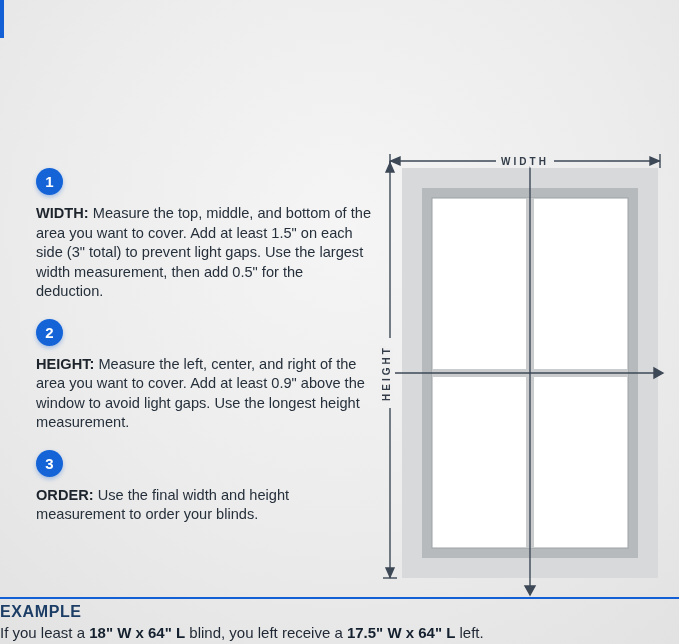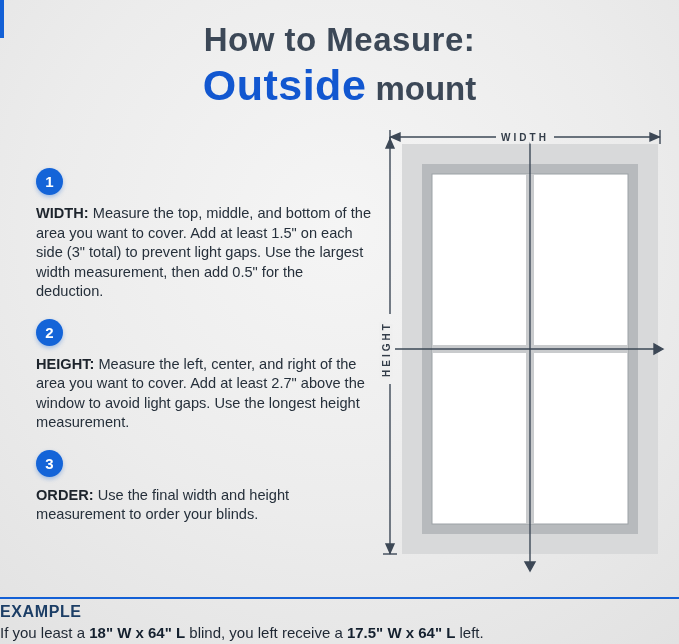--- a/index.html
+++ b/index.html
@@ -24,51 +24,47 @@
   .steps{position:absolute;left:36px;top:168px;width:338px;}
   .step-circle{
     width:27px;height:27px;border-radius:50%;
     background:#1464d8;color:#fff;font-weight:700;font-size:15px;
     display:flex;align-items:center;justify-content:center;
     box-shadow:0 2px 4px rgba(20,100,216,.35);
   }
   .step-text{margin:9px 0 17px 0;font-size:14.6px;line-height:1.34;color:#26303b;}
   .step-text b{color:#1d242c;text-align:center;}
   
-  .diagram{position:absolute;left:370px;top:124px;}
+  .diagram{position:absolute;left:370px;top:148px;}
   .dim-label{font-size:10px;font-weight:700;letter-spacing:3px;fill:#333d49;}
   
   .footer-line{position:absolute;left:0;top:597px;width:100%;height:2px;background:#1360d6;}
   .example{position:absolute;left:0;top:603px;width:100%;}
   .example-heading{font-size:16px;font-weight:800;color:#1c3e66;letter-spacing:.6px;}
   .example-text{margin-top:3px;font-size:15px;color:#1e2733;}
   .example-text b{color:#14202e;}
 </style>
 </head>
 <body>
 
 <div class="page">
 
   <div class="edge-accent"></div>
 
-  <div class="header">
-    <div class="line1">How to Measure:</div>
-    <div class="line2"><span class="accent">Outside</span><span class="rest"> mount</span></div>
-  </div>
 
   <div class="steps">
 
     <div class="step">
       <div class="step-circle">1</div>
       <p class="step-text"><b>WIDTH:</b> <span>Measure the top, middle, and bottom of the area you want to cover. Add at least 1.5" on each side (3" total) to prevent light gaps. Use the largest width measurement, then add 0.5" for the deduction.</span></p>
     </div>
 
     <div class="step">
       <div class="step-circle">2</div>
-      <p class="step-text"><b>HEIGHT:</b> <span>Measure the left, center, and right of the area you want to cover. Add at least 2.7" above the window to avoid light gaps. Use the longest height measurement.</span></p>
+      <p class="step-text"><b>HEIGHT:</b> <span>Measure the left, center, and right of the area you want to cover. Add at least 0.9" above the window to avoid light gaps. Use the longest height measurement.</span></p>
     </div>
 
     <div class="step">
       <div class="step-circle">3</div>
       <p class="step-text"><b>ORDER:</b> <span>Use the final width and height measurement to order your blinds.</span></p>
     </div>
 
   </div>
 
   <div class="diagram">

